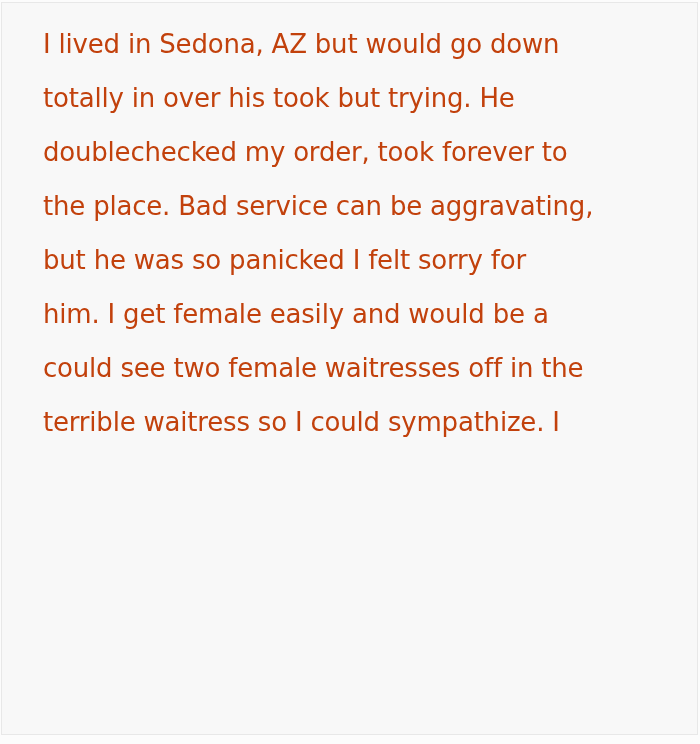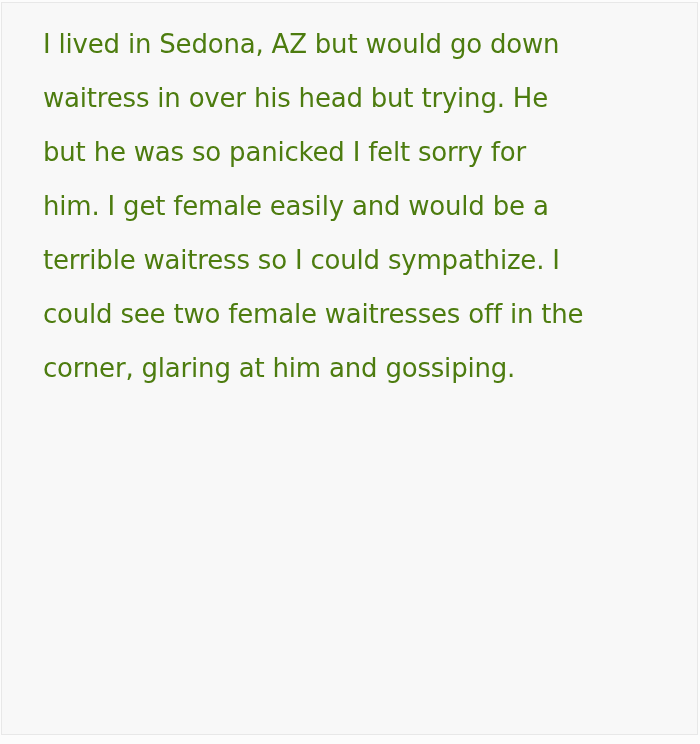--- a/index.html
+++ b/index.html
@@ -21,28 +21,29 @@
     background: #f8f8f8;
     border: 1px solid #e8e8e8;
     padding: 14px 18px 0 41px;
     overflow: hidden;
   }
   .story-line {
     margin: 0;
     font-size: 26px;
     line-height: 54px;
     letter-spacing: -0.2px;
-    color: #4d7c0f;
+    color: #c2410c;
     white-space: nowrap;
   }
 </style>
 </head>
 <body>
 
 <main class="story-card">
   <p class="story-line">I lived in Sedona, AZ but would go down</p>
-  <p class="story-line">waitress in over his head but trying. He</p>
+  <p class="story-line">totally in over his took but trying. He</p>
+  <p class="story-line">doublechecked my order, took forever to</p>
+  <p class="story-line">the place. Bad service can be aggravating,</p>
   <p class="story-line">but he was so panicked I felt sorry for</p>
   <p class="story-line">him. I get female easily and would be a</p>
+  <p class="story-line">could see two female waitresses off in the</p>
   <p class="story-line">terrible waitress so I could sympathize. I</p>
-  <p class="story-line">could see two female waitresses off in the</p>
-  <p class="story-line">corner, glaring at him and gossiping.</p>
 </main>
 
 </body></html>

